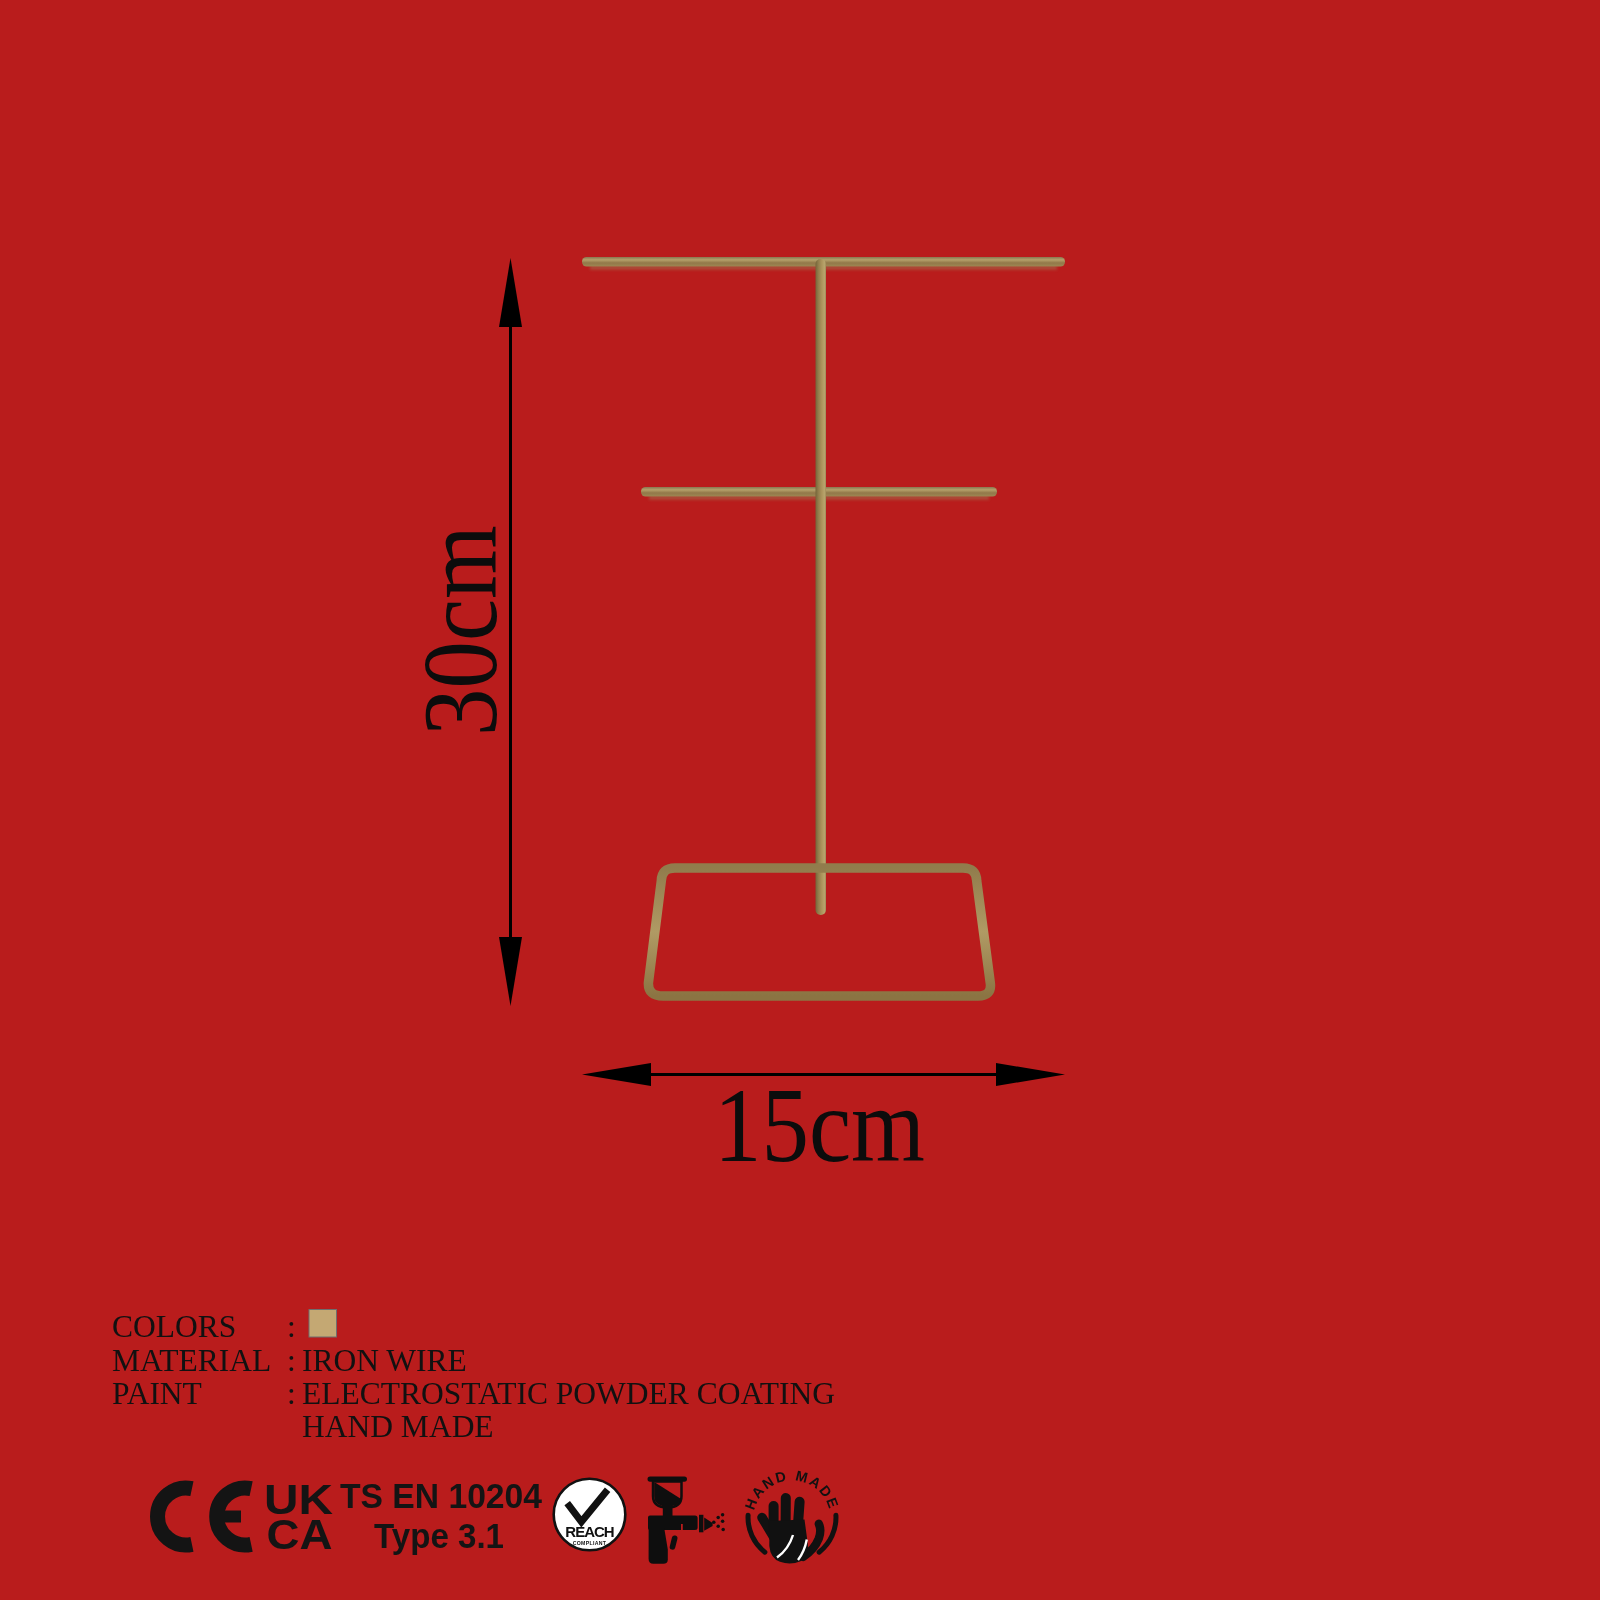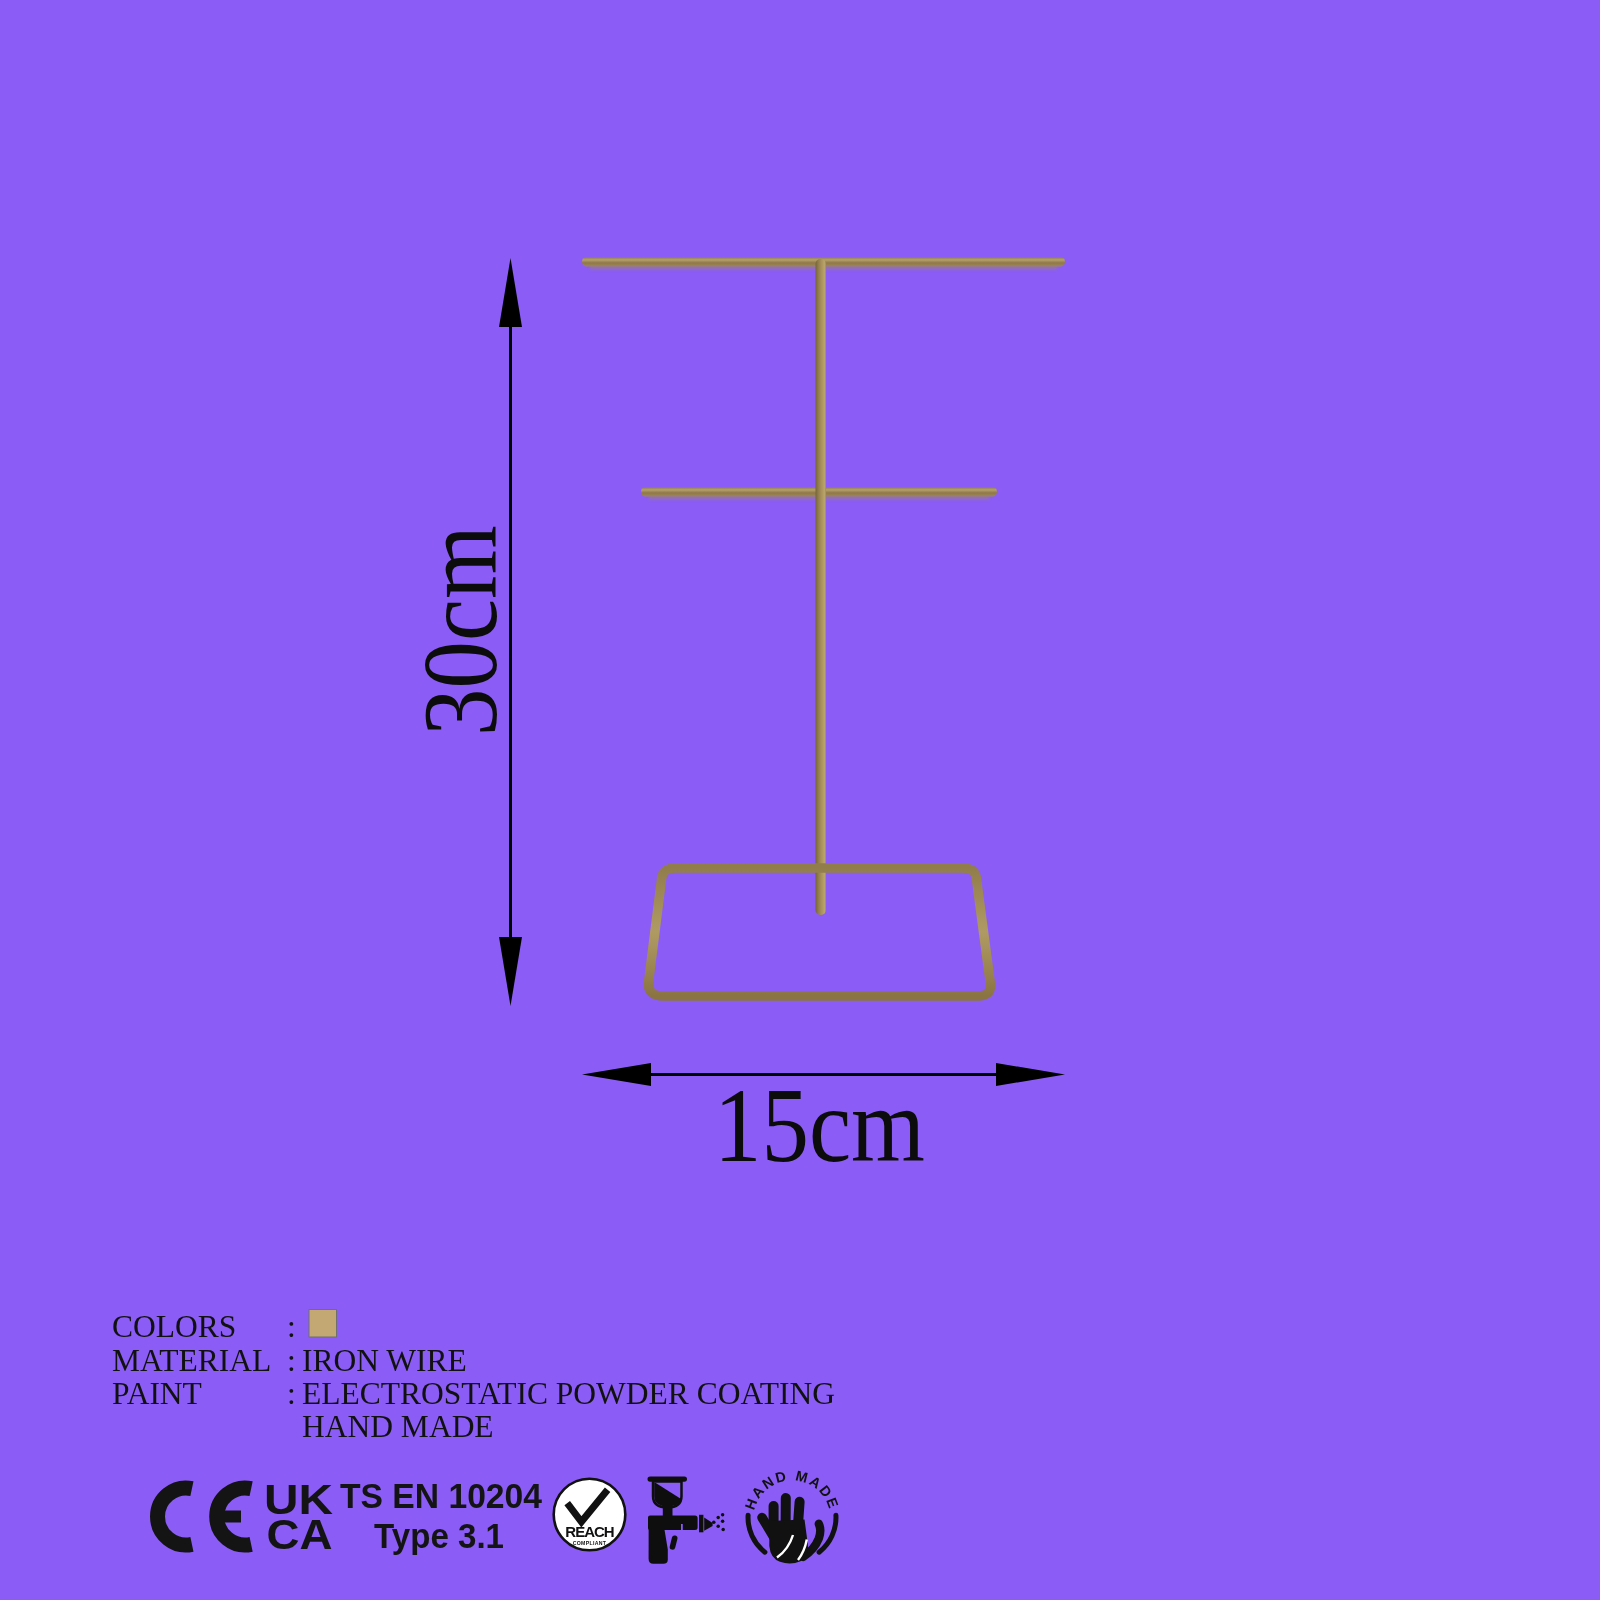--- a/index.html
+++ b/index.html
@@ -1,16 +1,16 @@
 <!DOCTYPE html>
 <html><head>
 <meta charset="utf-8">
 <style>
   html,body{margin:0;padding:0;background:#fff;}
-  .page{position:relative;width:1600px;height:1600px;background:#8b5cf6;overflow:hidden;font-family:"Liberation Serif",serif;}
+  .page{position:relative;width:1600px;height:1600px;background:#b91c1c;overflow:hidden;font-family:"Liberation Serif",serif;}
 </style>
 </head>
 <body>
 <div class="page">
 <svg width="1600" height="1600" viewBox="0 0 1600 1600">
 <defs>
   <linearGradient id="gbar" x1="0" y1="0" x2="0" y2="1">
     <stop offset="0" stop-color="#897850"></stop>
     <stop offset="0.3" stop-color="#b5a06a"></stop>
     <stop offset="0.62" stop-color="#927849"></stop>

